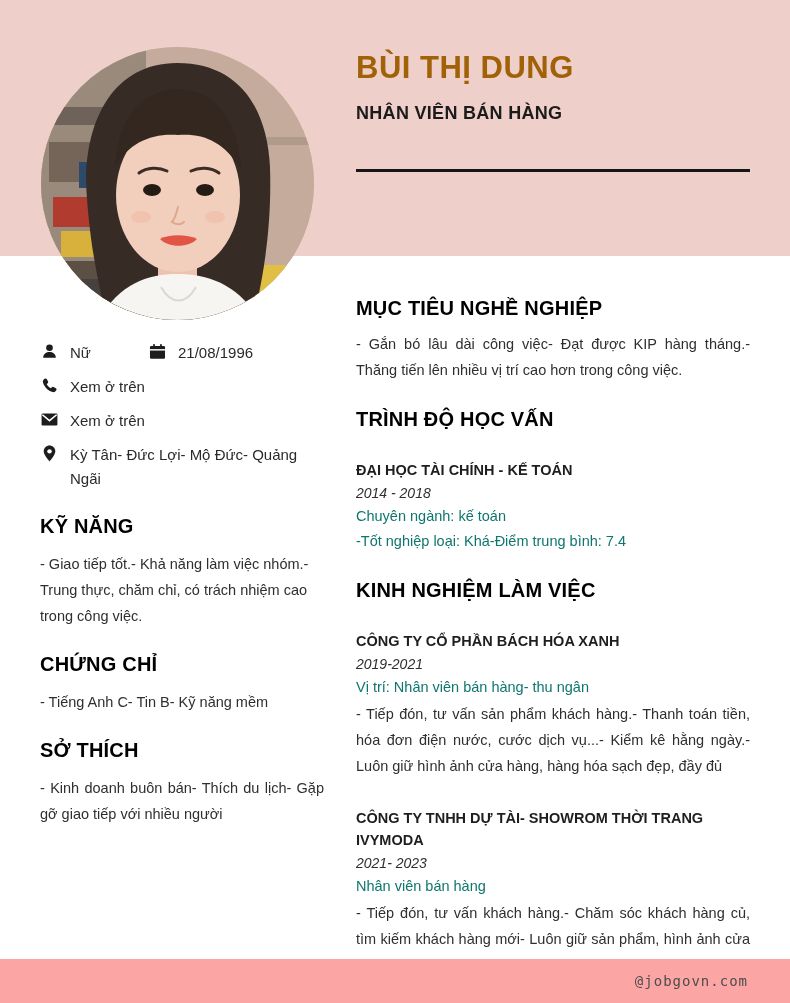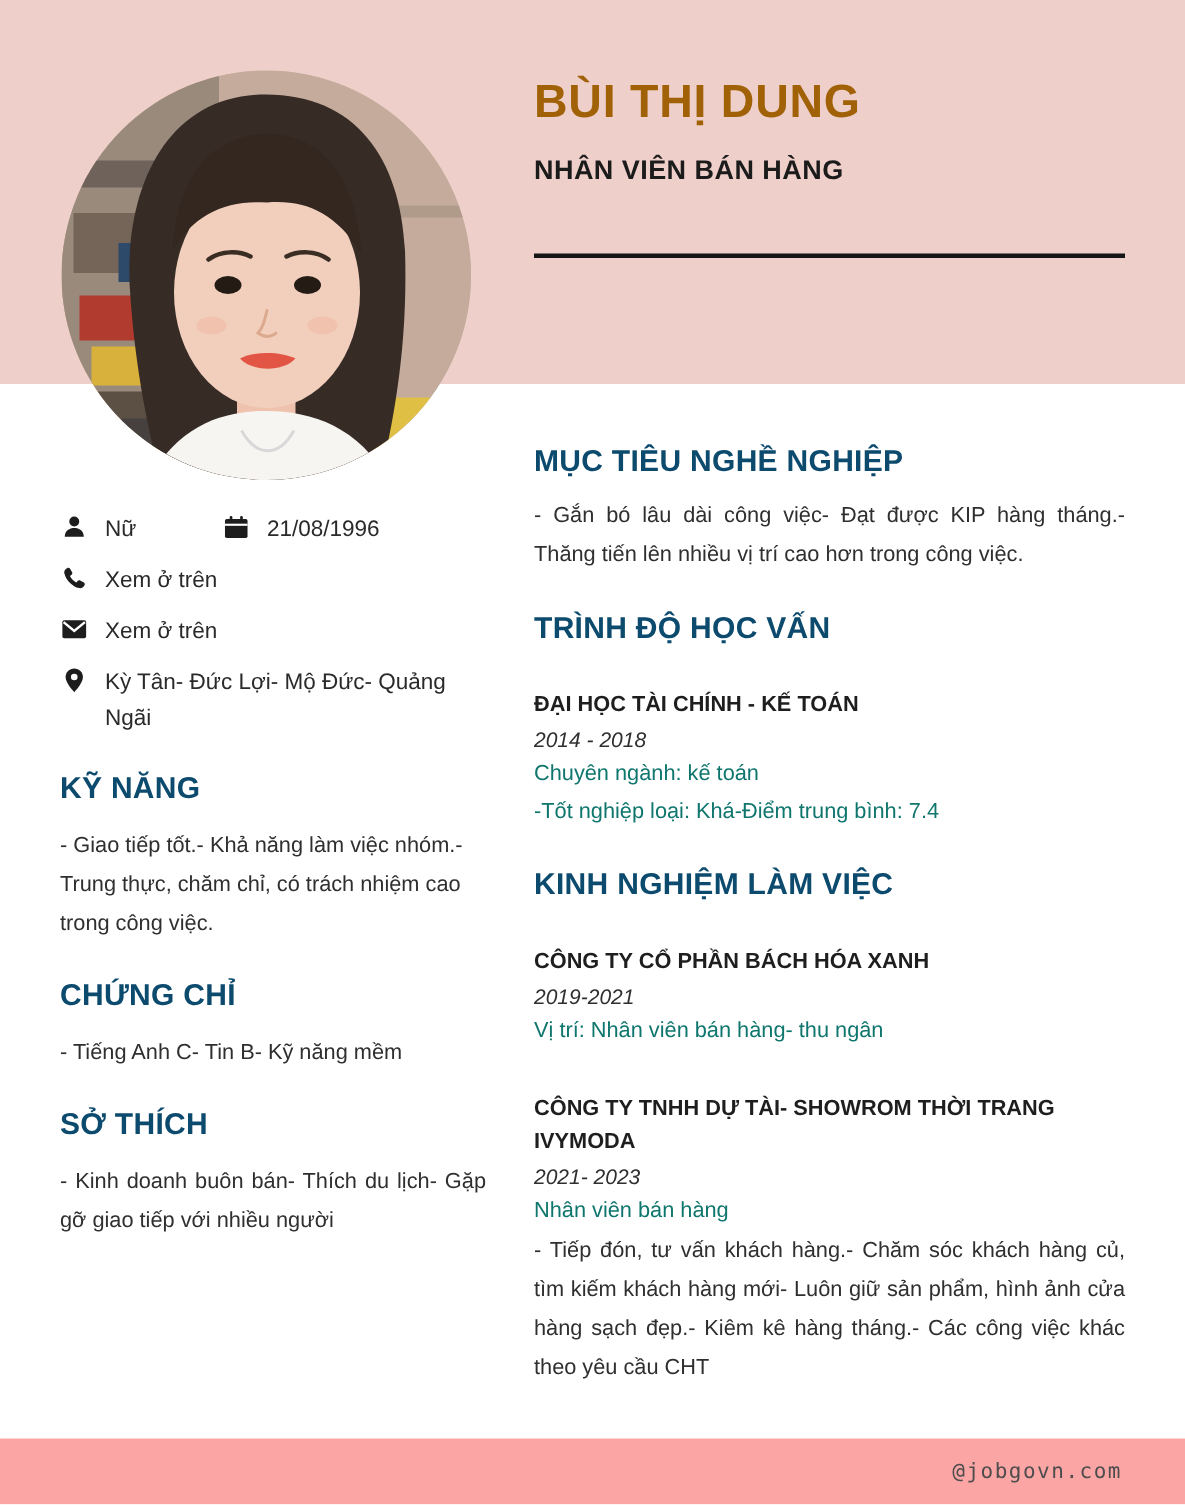--- a/index.html
+++ b/index.html
@@ -21,21 +21,21 @@
 
   .left-col { position:absolute; left:40px; top:341px; width:284px; }
   .info-row { display:flex; align-items:flex-start; margin-bottom:10px; min-height:22px; }
   .info-icon { width:19px; height:19px; flex:0 0 19px; margin-right:11px; margin-top:1px; }
   .info-icon svg { display:block; width:19px; height:19px; }
   .info-text { font-size:15px; line-height:24px; color:#2a2a2a; }
   .pair-row { display:flex; margin-bottom:10px; }
   .pair-group { display:flex; align-items:flex-start; }
   .pair-group.first { width:108px; }
 
-  .sec-h { font-size:20px; font-weight:700; letter-spacing:0.2px; color:#0c4a6e; line-height:24px; }
+  .sec-h { font-size:20px; font-weight:700; letter-spacing:0.2px; color:#000000; line-height:24px; }
   .left-col .sec-h { margin-top:23px; }
   .left-body { margin-top:13px; font-size:14.5px; line-height:26px; color:#2f2f2f; }
   .left-body.just { text-align:justify; }
 
   .right-col { position:absolute; left:356px; top:296px; width:394px; }
   .right-col .sec-h { margin-top:24px; }
   .right-col .sec-h.first { margin-top:0; }
   .para { margin-top:11px; font-size:14.5px; line-height:26px; color:#2f2f2f; text-align:justify; }
   .sub-h { margin-top:28px; font-size:14.5px; font-weight:700; color:#1e1e1e; line-height:22px; }
   .years { margin-top:1px; font-size:14px; font-style:italic; color:#2f2f2f; line-height:22px; }
@@ -174,20 +174,21 @@
     <div class="years">2014 - 2018</div>
     <div class="line">Chuyên ngành: kế toán</div>
     <div class="line">-Tốt nghiệp loại: Khá-Điểm trung bình: 7.4</div>
 
     <div class="sec-h">KINH NGHIỆM LÀM VIỆC</div>
 
     <div class="job-entry">
       <div class="sub-h">CÔNG TY CỔ PHẦN BÁCH HÓA XANH</div>
       <div class="years">2019-2021</div>
       <div class="line">Vị trí: Nhân viên bán hàng- thu ngân</div>
+      <div class="job-para">- Tiếp đón, tư vấn sản phẩm khách hàng.- Thanh toán tiền, hóa đơn điện nước, cước dịch vụ...- Kiểm kê hằng ngày.- Luôn giữ hình ảnh cửa hàng, hàng hóa sạch đẹp, đầy đủ</div>
     </div>
 
     <div class="job-entry">
       <div class="sub-h">CÔNG TY TNHH DỰ TÀI- SHOWROM THỜI TRANG IVYMODA</div>
       <div class="years">2021- 2023</div>
       <div class="line">Nhân viên bán hàng</div>
       <div class="job-para">- Tiếp đón, tư vấn khách hàng.- Chăm sóc khách hàng củ, tìm kiếm khách hàng mới- Luôn giữ sản phẩm, hình ảnh cửa hàng sạch đẹp.- Kiêm kê hàng tháng.- Các công việc khác theo yêu cầu CHT</div>
     </div>
 
   </div>

